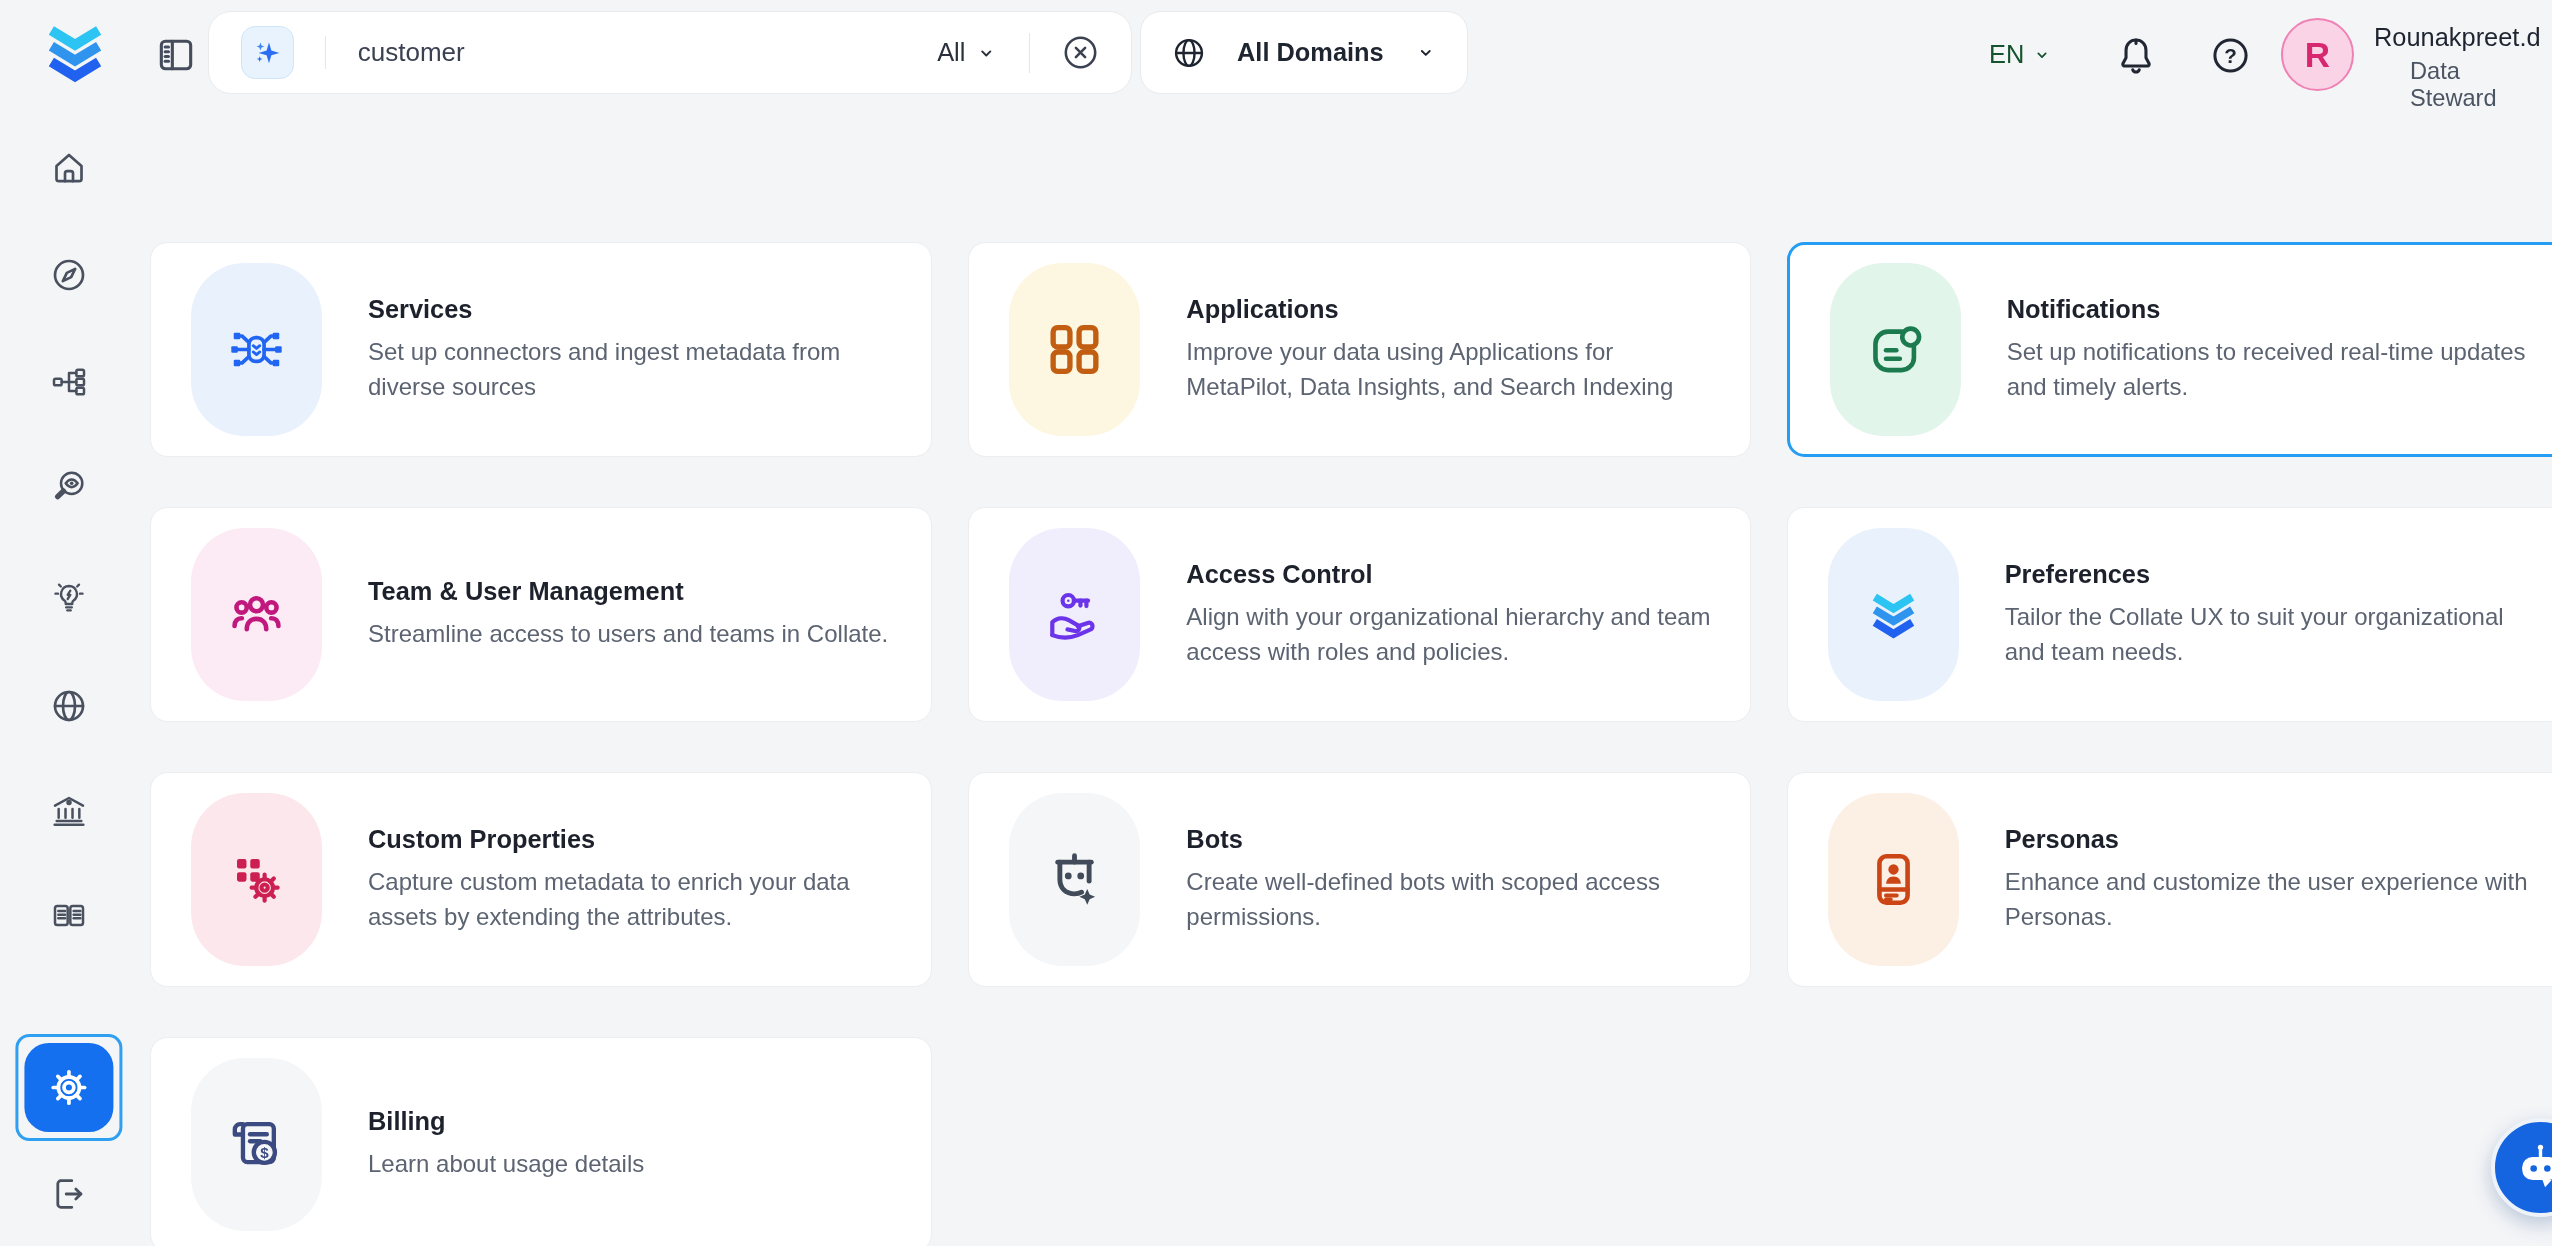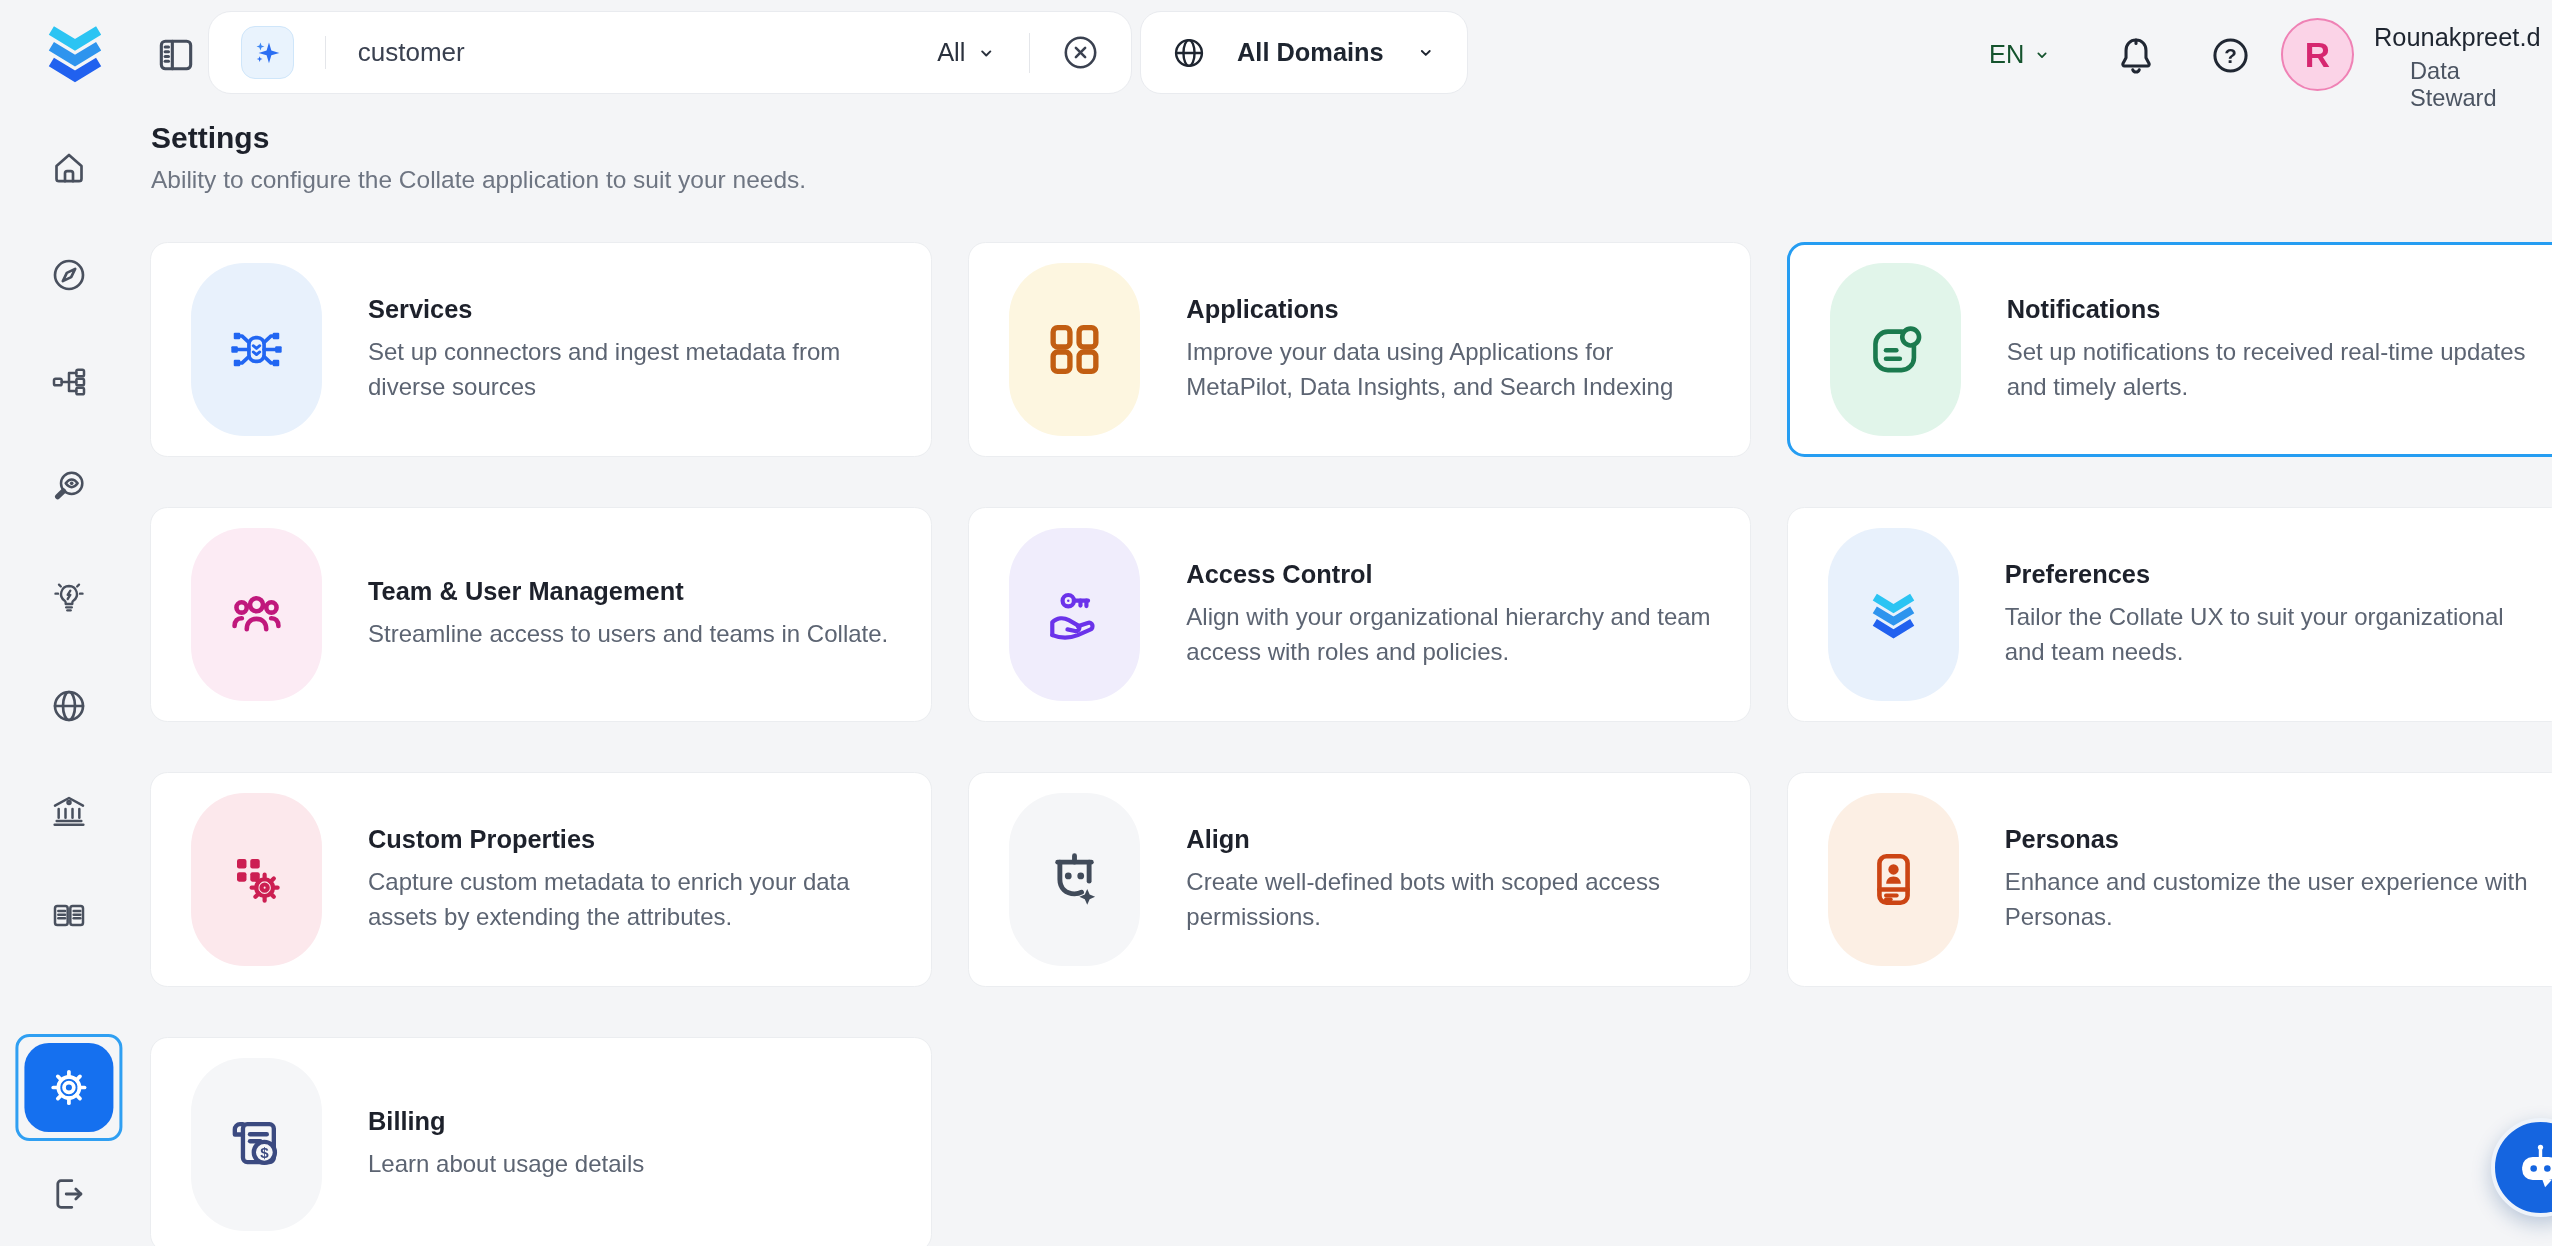--- a/index.html
+++ b/index.html
@@ -305,24 +305,20 @@
       <svg width="42" height="42" viewBox="0 0 24 24">
         <g class="ic" stroke-width="1.6">
           <path d="M13.6 4.4 H7.4 A1.8 1.8 0 0 0 5.6 6.2 V17.8 A1.8 1.8 0 0 0 7.4 19.6 H13.6"></path>
           <line x1="10.4" y1="12" x2="18.8" y2="12"></line>
           <polyline points="15.9,9.1 18.8,12 15.9,14.9"></polyline>
         </g>
       </svg>
     </div>
   </nav>
 
-  <header class="page-head">
-    <h1 class="page-title">Settings</h1>
-    <p class="page-subtitle">Ability to configure the Collate application to suit your needs.</p>
-  </header>
 
   <main class="cards">
 
     <section class="card">
       <div class="tile" style="background-color: rgb(232, 241, 252); color: rgb(33, 102, 242);">
         <svg width="65" height="65" viewBox="0 0 24 24">
           <g class="ic" stroke-width="1.35">
             <rect x="9.2" y="7.6" width="5.6" height="8.8" rx="2.5"></rect>
             <polyline points="10.8,10.6 12,11.6 13.2,10.6" stroke-width="1.05"></polyline>
             <polyline points="10.8,12.9 12,13.9 13.2,12.9" stroke-width="1.05"></polyline>
@@ -479,21 +475,21 @@
             <path d="M5.8 5.6 H18.2"></path>
             <path d="M6.6 5.6 V12 C6.6 15.3 8.9 17.3 12 17.3 C13 17.3 13.9 17.1 14.6 16.7"></path>
             <path d="M17.4 5.6 V12.6"></path>
           </g>
           <circle cx="9.7" cy="10.7" r="1.25" fill="currentColor"></circle>
           <circle cx="14.3" cy="10.7" r="1.25" fill="currentColor"></circle>
           <path d="M16.7 15.5 L17.6 17.5 L19.6 18.4 L17.6 19.3 L16.7 21.3 L15.8 19.3 L13.8 18.4 L15.8 17.5 Z" fill="currentColor"></path>
         </svg>
       </div>
       <div class="card-text">
-        <div class="card-title">Align</div>
+        <div class="card-title">Bots</div>
         <div class="card-desc">Create well-defined bots with scoped access
 permissions.</div>
       </div>
     </section>
 
     <section class="card">
       <div class="tile" style="background-color: rgb(252, 239, 228); color: rgb(204, 69, 20);">
         <svg width="65" height="65" viewBox="0 0 24 24">
           <g class="ic" stroke-width="1.7">
             <rect x="6.8" y="3.4" width="10.4" height="17.2" rx="2.6"></rect>

